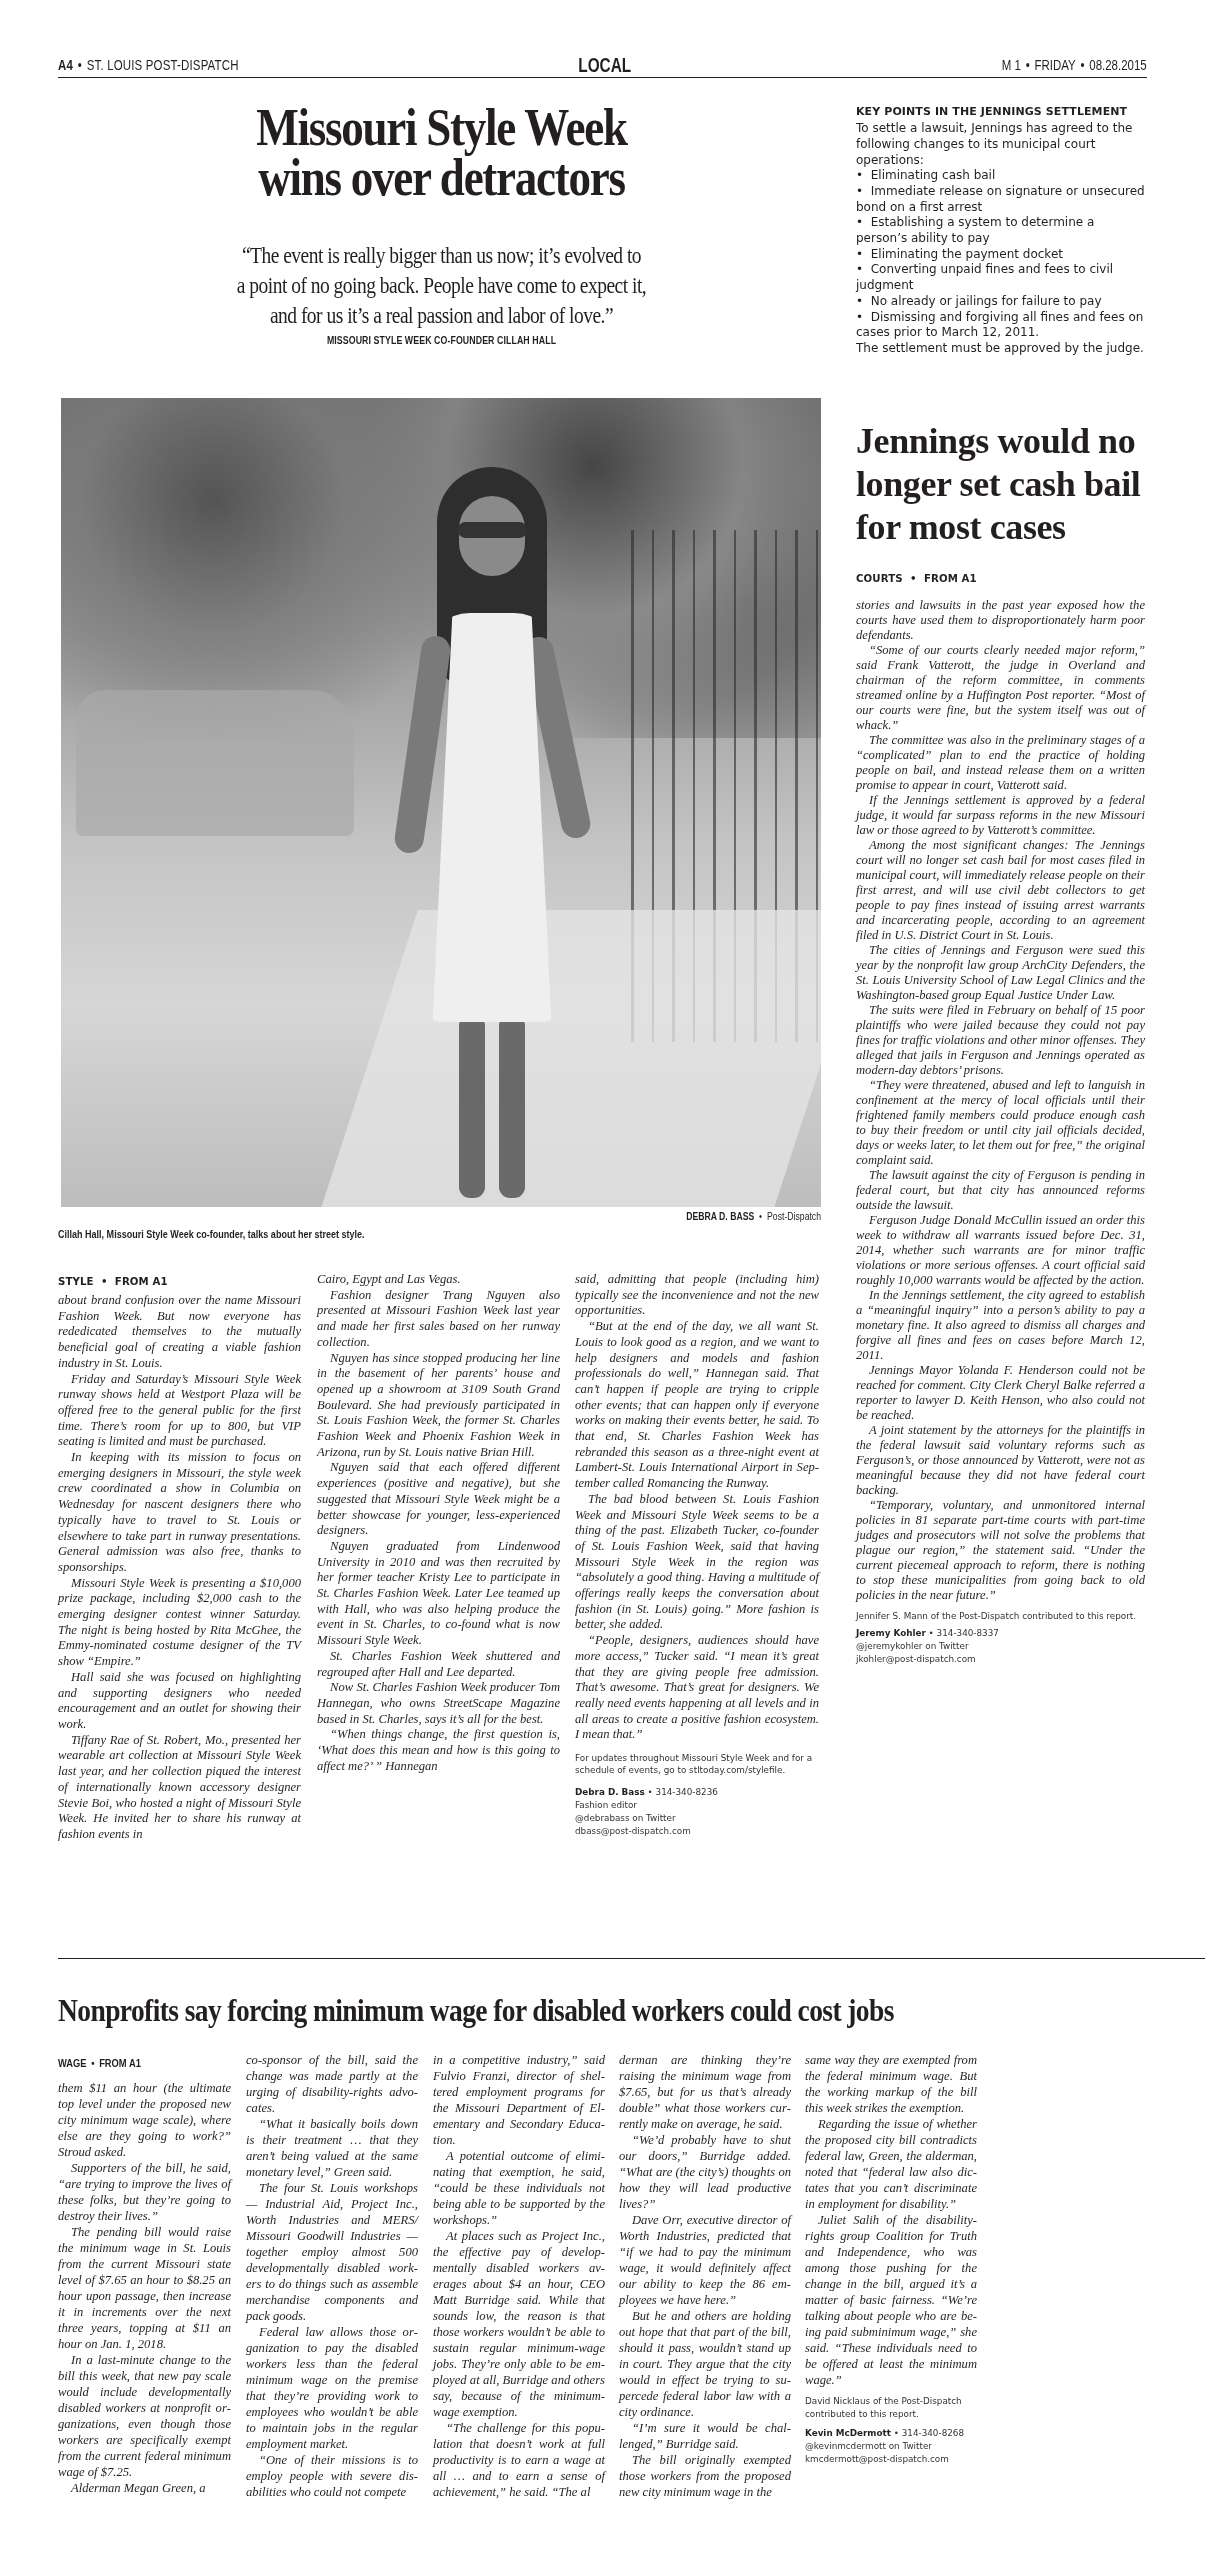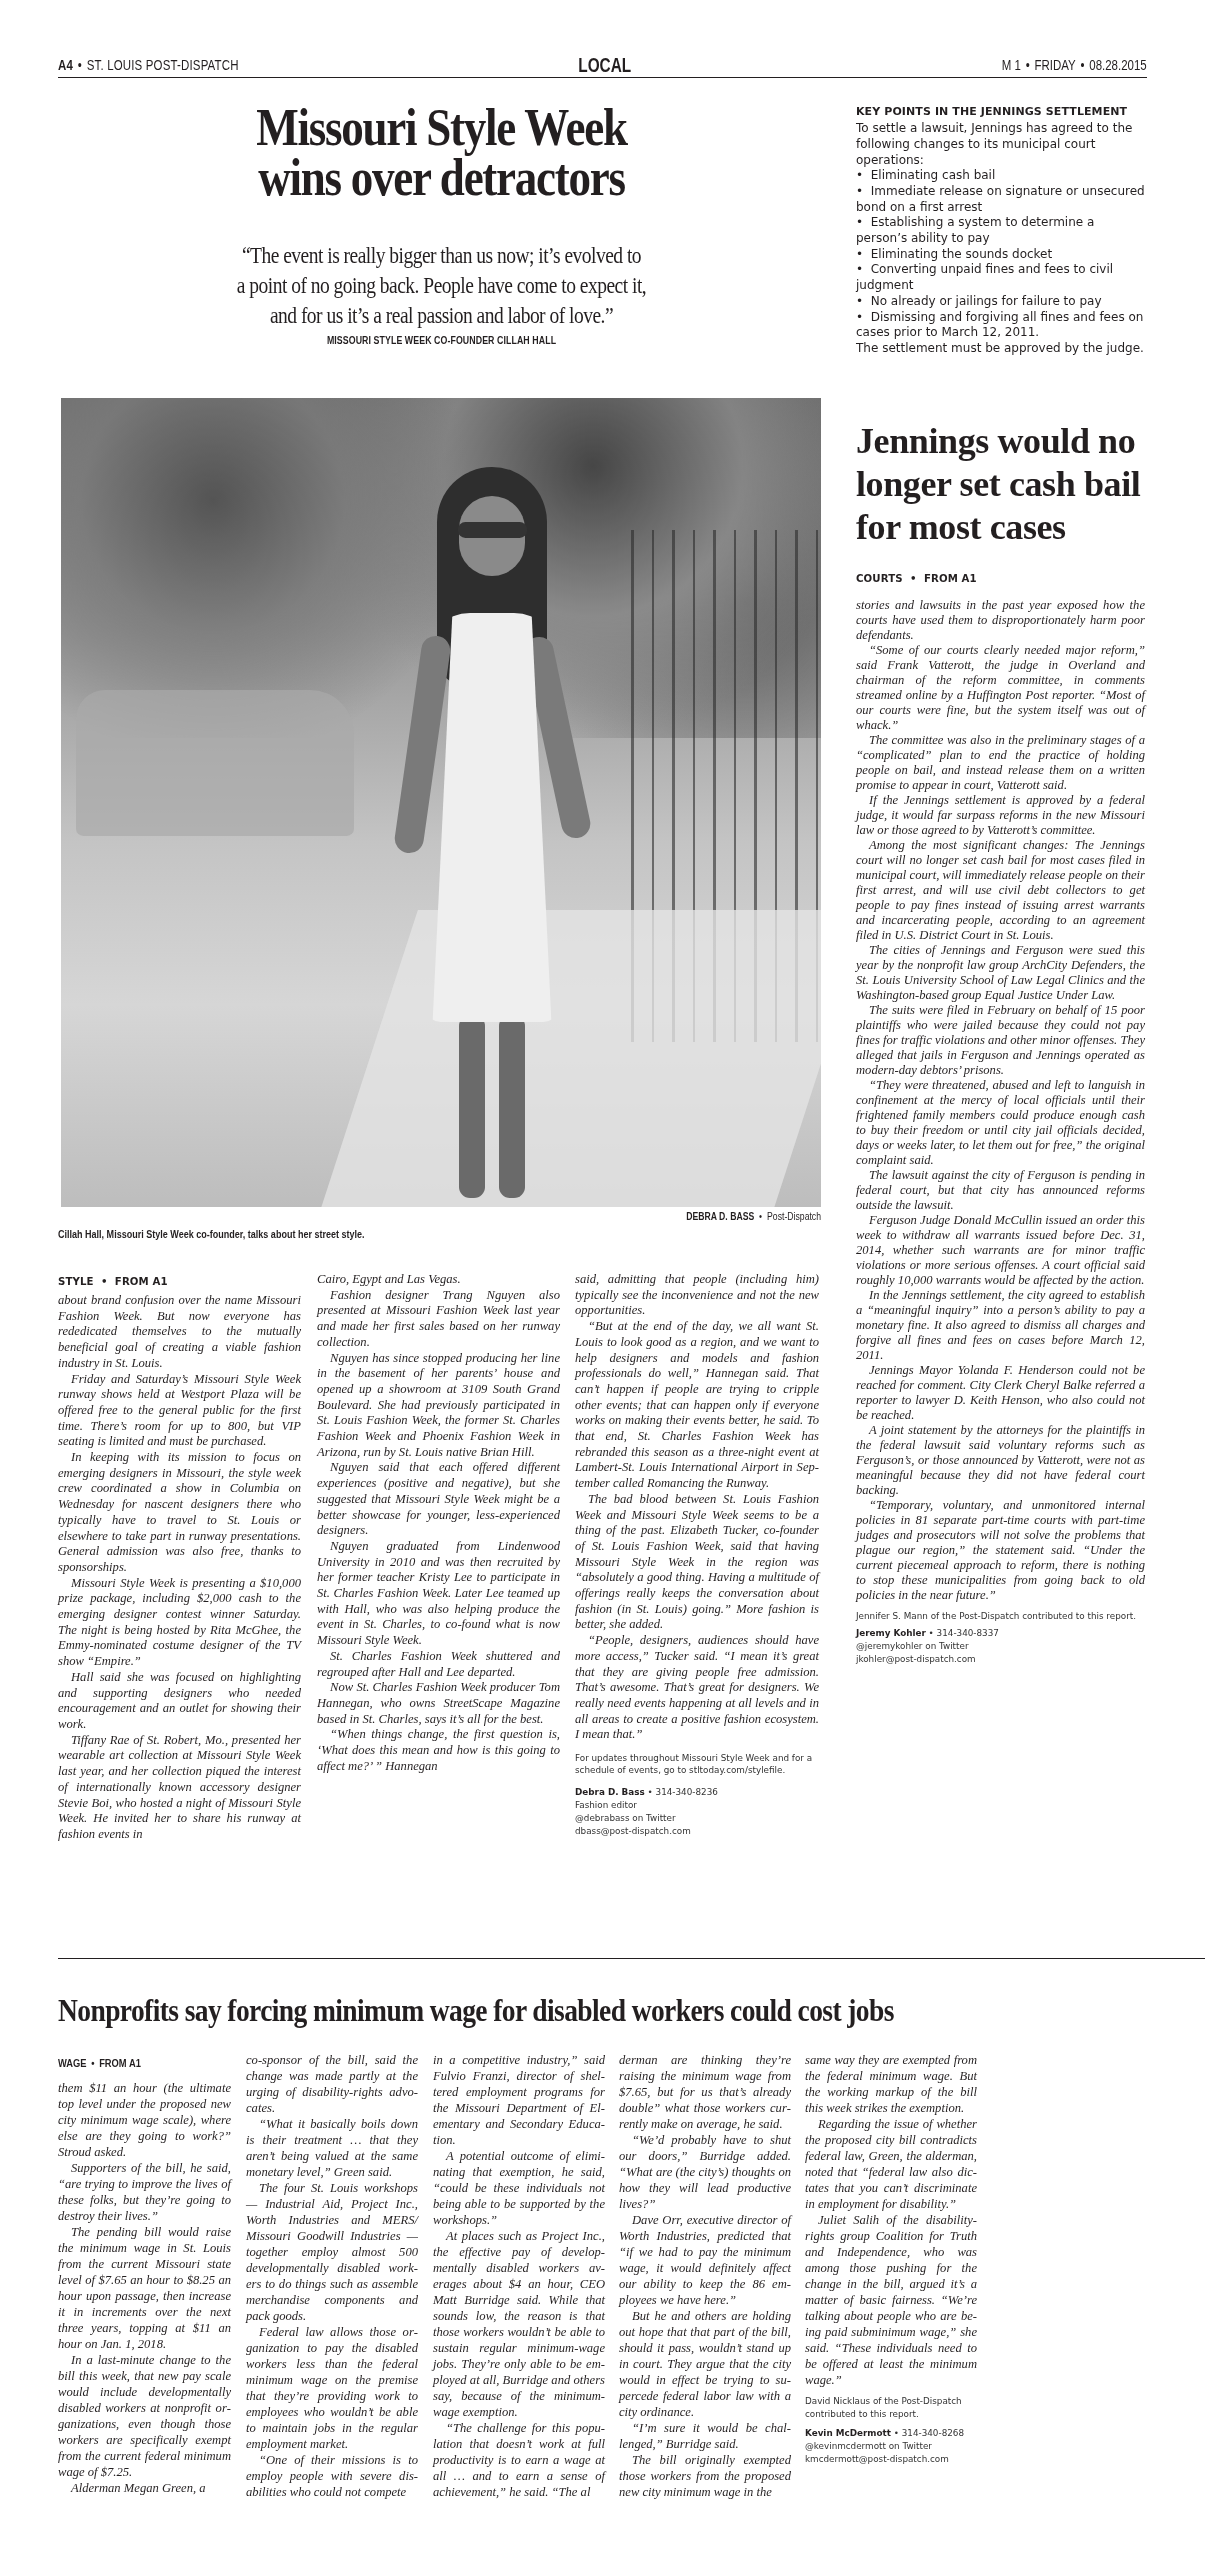--- a/index.html
+++ b/index.html
@@ -149,21 +149,21 @@
     <div>dbass@post-dispatch.com</div>
   </div>
 </div>
 
 <aside class="keypoints">
   <div class="kp-title">KEY POINTS IN THE JENNINGS SETTLEMENT</div>
   <div class="kp-text" style="margin-top:1.5px;">To settle a lawsuit, Jennings has agreed to the following changes to its municipal court operations:</div>
   <div class="kp-text">•&nbsp; <span>Eliminating cash bail</span></div>
   <div class="kp-text">•&nbsp; <span>Immediate release on signature or unsecured bond on a first arrest</span></div>
   <div class="kp-text">•&nbsp; <span>Establishing a system to determine a person’s ability to pay</span></div>
-  <div class="kp-text">•&nbsp; <span>Eliminating the sounds docket</span></div>
+  <div class="kp-text">•&nbsp; <span>Eliminating the payment docket</span></div>
   <div class="kp-text">•&nbsp; <span>Converting unpaid fines and fees to civil judgment</span></div>
   <div class="kp-text">•&nbsp; <span>No already or jailings for failure to pay</span></div>
   <div class="kp-text">•&nbsp; <span>Dismissing and forgiving all fines and fees on cases prior to March 12, 2011.</span></div>
   <div class="kp-text">The settlement must be approved by the judge.</div>
 </aside>
 
 <h2 class="jen-title">Jennings would no longer set cash bail for most cases</h2>
 <div class="kicker" style="position:absolute; left:856px; top:573px;">
   <span>COURTS</span><span class="bullet">•</span><span>FROM A1</span>
 </div>

